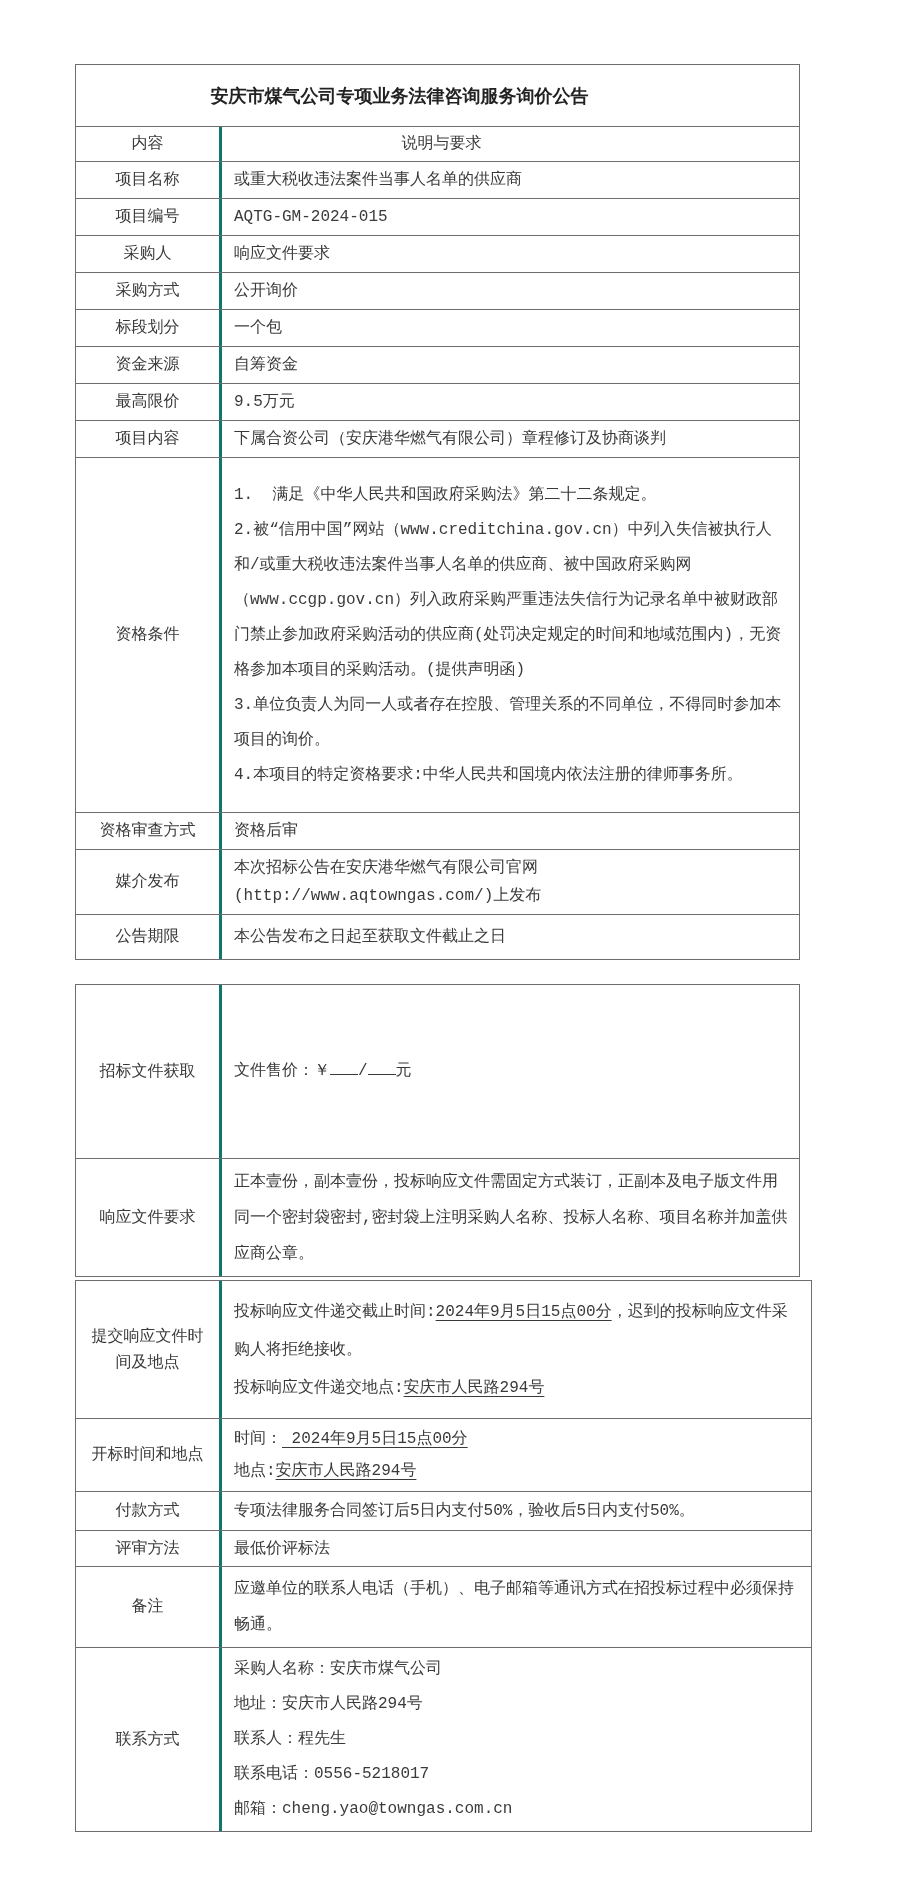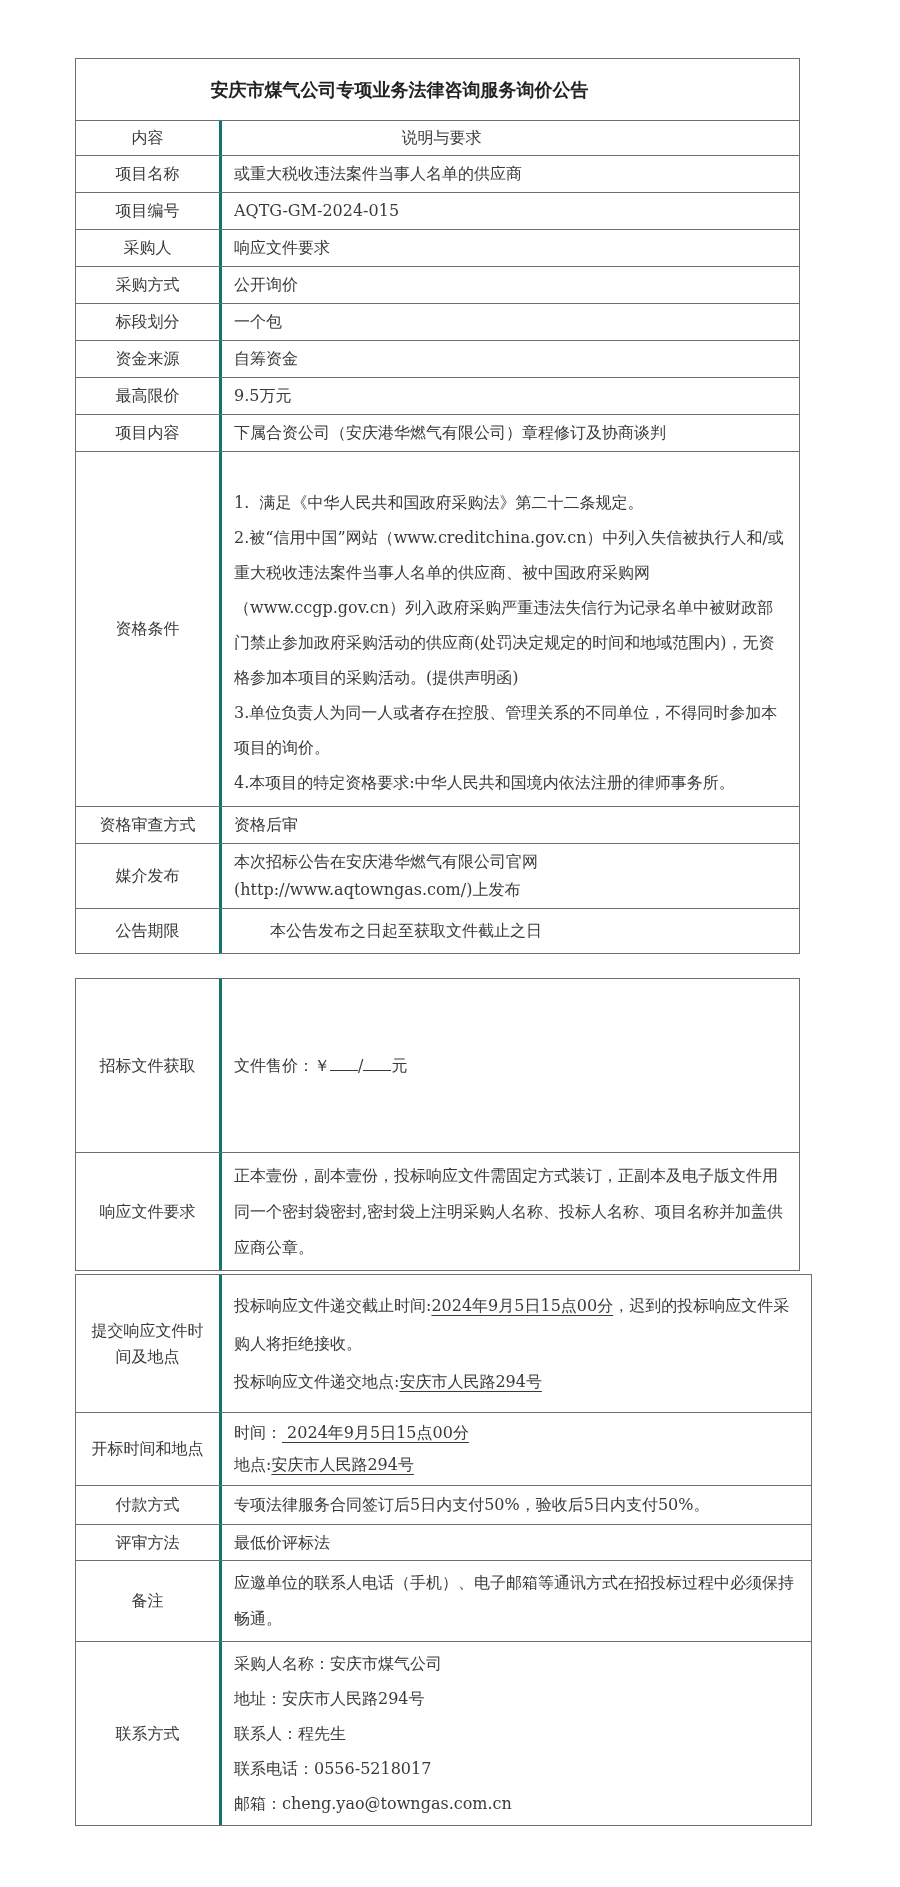--- a/index.html
+++ b/index.html
@@ -1,21 +1,21 @@
 <!DOCTYPE html>
 <html lang="zh"><head>
 <meta charset="utf-8">
 <style>
   html,body{margin:0;padding:0;background:#ffffff;}
   body{
     width:900px;height:1887px;position:relative;
     font-family:"DejaVu Serif","Liberation Serif",serif;
     color:#3a3a3a;
   }
-  .doc{position:absolute;left:75px;top:58px;}
+  .doc{position:absolute;left:75px;top:64px;font-family:Liberation Mono, monospace;}
   .tbl{width:725px;border:1px solid #6e6e6e;box-sizing:border-box;background:#fff;}
   .tbl.wide{width:737px;}
   .tbl + .tbl{margin-top:24px;}
   .tbl.tight{margin-top:3px;}
   .trow{display:flex;border-top:1px solid #6e6e6e;}
   .trow:first-child{border-top:none;}
   .cell-label{
     flex:0 0 146px;box-sizing:border-box;padding:2px 12px;
     display:flex;align-items:center;justify-content:center;
     text-align:center;border-right:3px solid #0f766e;
@@ -30,25 +30,25 @@
   .title-row{min-height:61px;}
   .title-cell{
     flex:1;display:flex;align-items:center;justify-content:center;
     font-size:18px;font-weight:bold;color:#222;
     padding:4px 84px 4px 8px;box-sizing:border-box;text-align:center;
   }
   .header-row{min-height:34px;}
   .header-row .cell-value{align-items:center;flex-direction:row;justify-content:center;padding-right:150px;}
   .r-simple{min-height:36px;}
   .r-qual{min-height:354px;}
-  .r-qual .cell-value{line-height:35px;padding-top:6px;padding-bottom:6px;justify-content:flex-end;}
+  .r-qual .cell-value{line-height:35px;padding-top:6px;padding-bottom:6px;}
   .r-review{min-height:36px;}
   .r-media{min-height:57px;}
   .r-media .cell-value{line-height:28px;}
-  .r-period{min-height:44px;gap:36px;}
+  .r-period{min-height:44px;}
   .r-obtain{min-height:173px;}
   .r-obtain .cell-value{line-height:35px;padding-top:8px;padding-bottom:8px;}
   .r-response{min-height:117px;}
   .r-response .cell-value{line-height:36px;}
   .r-submit{min-height:137px;}
   .r-submit .cell-value{line-height:38px;}
   .r-open{min-height:65px;}
   .r-open .cell-value{line-height:32px;}
   .r-pay{min-height:38px;}
   .r-method{min-height:35px;}

